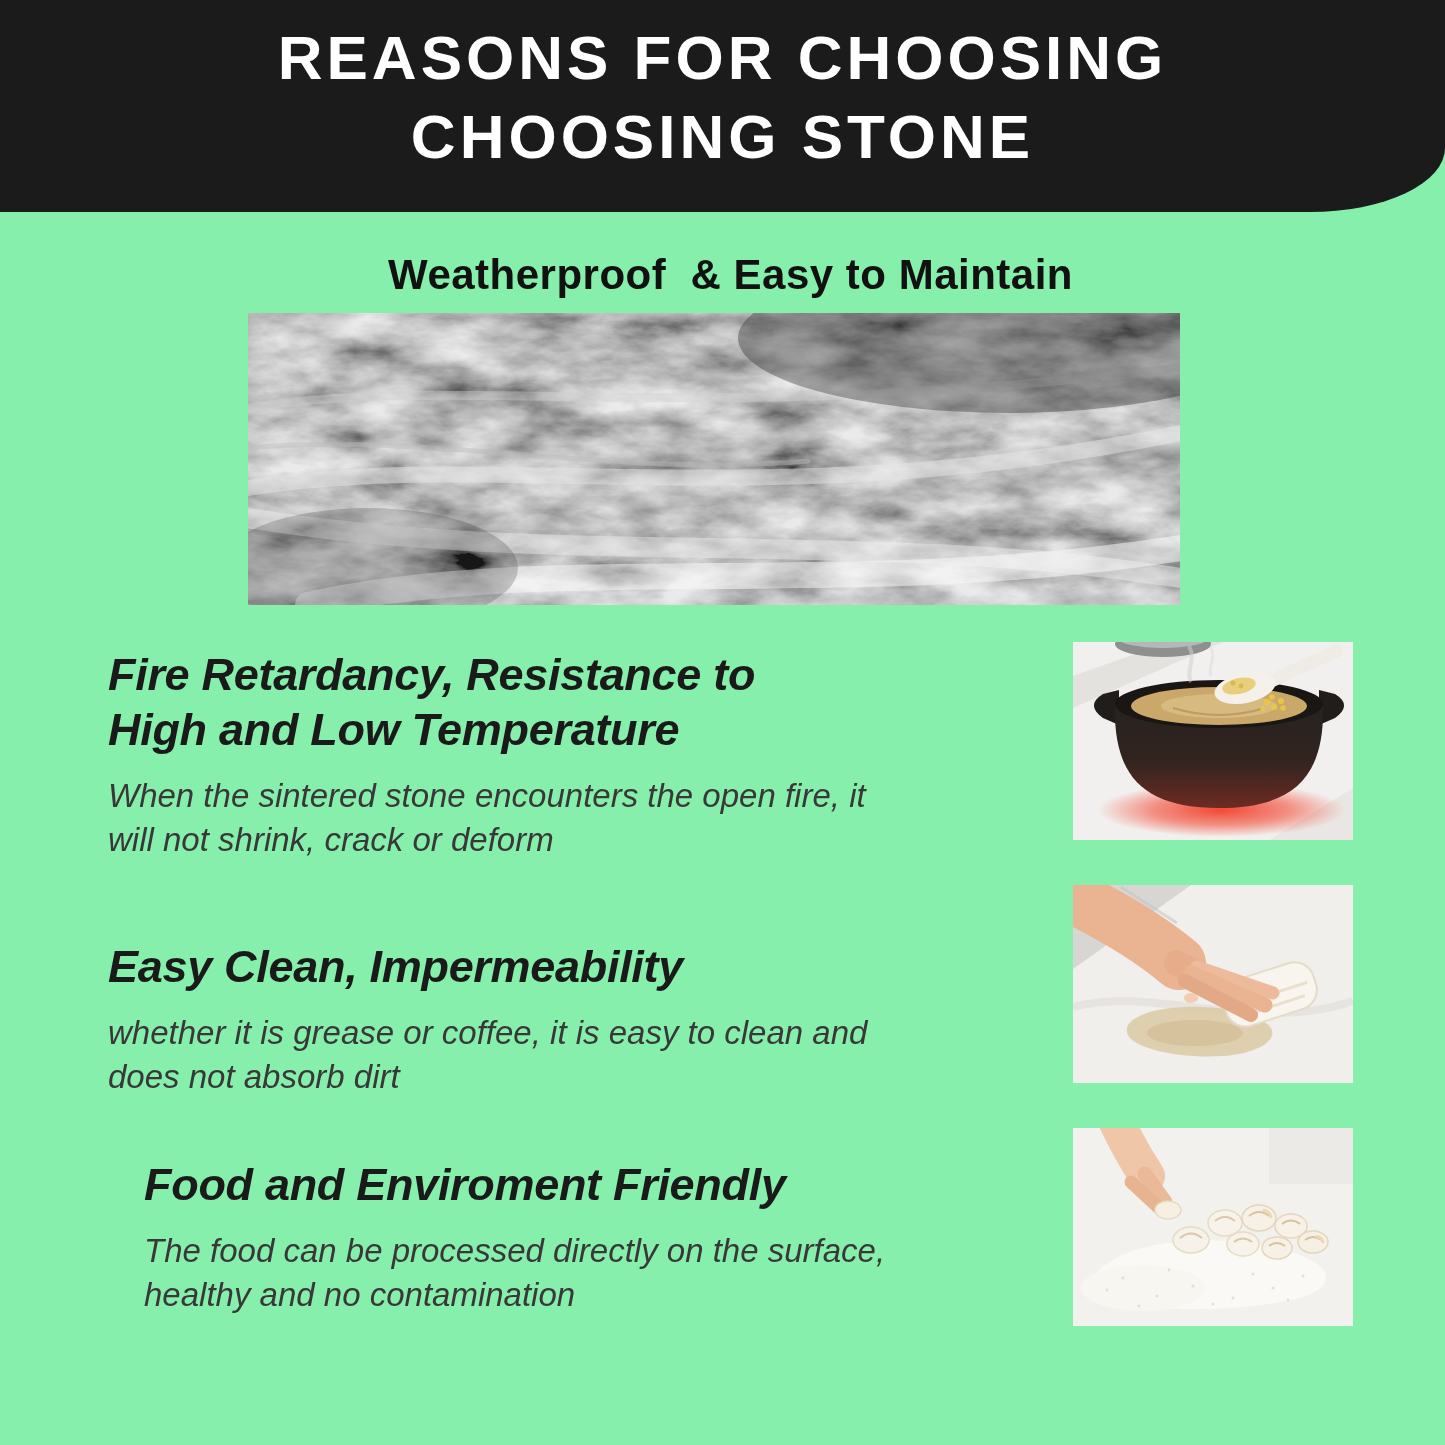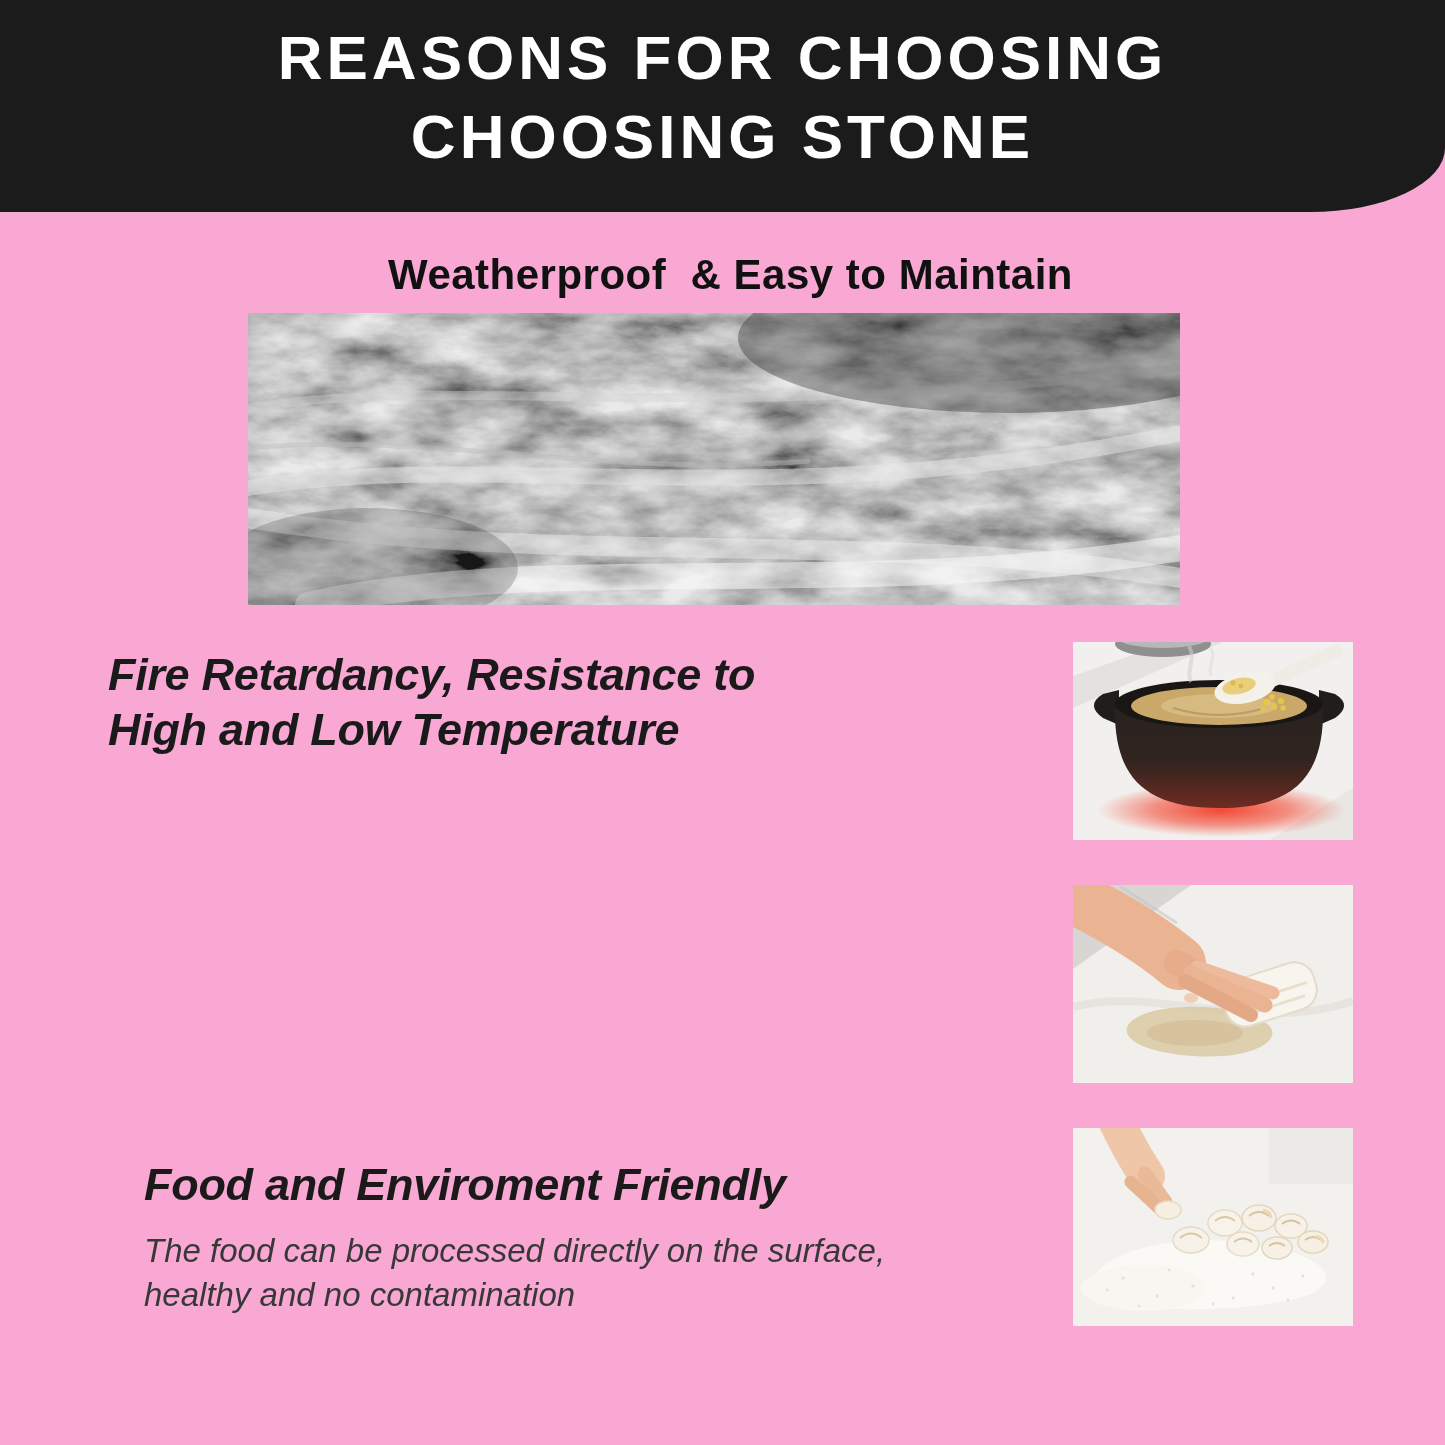--- a/index.html
+++ b/index.html
@@ -1,17 +1,17 @@
 <!DOCTYPE html>
 <html><head>
 <meta charset="utf-8">
 <style>
   html,body{margin:0;padding:0;background:#ffffff;}
   .page{
-    position:relative;width:1445px;height:1445px;background:#f9a8d4;overflow:hidden;
+    position:relative;width:1445px;height:1445px;background:#86efac;overflow:hidden;
     font-family:"Liberation Sans","DejaVu Sans",sans-serif;color:#1c1c1c;
   }
   
   .banner{
     position:absolute;left:0;top:0;width:1445px;height:212px;
     background:#1b1b1b;border-bottom-right-radius:135px 64px;
   }
   .banner-title{
     position:absolute;left:0;top:18px;width:1445px;text-align:center;
     color:#ffffff;font-weight:700;font-size:62px;line-height:79px;letter-spacing:4px;
@@ -83,20 +83,22 @@
       </g>
       <ellipse cx="760" cy="25" rx="270" ry="75" fill="#1f1f1f" opacity="0.35"></ellipse>
       <ellipse cx="120" cy="255" rx="150" ry="60" fill="#2c2c2c" opacity="0.22"></ellipse>
       <ellipse cx="150" cy="320" rx="60" ry="22" fill="#353535" opacity="0.3"></ellipse>
     </svg>
   </div>
 
   <section class="feature-text ft-1">
     <h3 class="feature-heading">Fire Retardancy, Resistance to
 High and Low Temperature</h3>
+    <p class="feature-body">When the sintered stone encounters the open fire, it
+will not shrink, crack or deform</p>
   </section>
 
   <div class="photo ph-1" role="img" aria-label="black-pot-of-corn-soup-on-red-hot-sintered-stone">
     <svg viewBox="0 0 280 198" xmlns="http://www.w3.org/2000/svg">
       <defs>
         <radialGradient id="heatGlow" cx="50%" cy="50%" r="50%">
           <stop offset="0%" stop-color="#f2402a" stop-opacity="0.95"></stop>
           <stop offset="55%" stop-color="#f2402a" stop-opacity="0.55"></stop>
           <stop offset="100%" stop-color="#f2402a" stop-opacity="0"></stop>
         </radialGradient>
@@ -130,20 +132,25 @@
       <path d="M196 40 C226 26 248 16 264 9" stroke="#efece6" stroke-width="13" stroke-linecap="round" fill="none"></path>
       <ellipse cx="172" cy="46" rx="31" ry="15" fill="#f4f1ea" transform="rotate(-12 172 46)"></ellipse>
       <ellipse cx="166" cy="44" rx="17" ry="8" fill="#e9cf7c" transform="rotate(-12 166 44)"></ellipse>
       <circle cx="160" cy="41" r="2.5" fill="#d8b84f"></circle>
         <circle cx="168" cy="44" r="2.4" fill="#d8b84f"></circle>
       <path d="M118 40 C112 28 124 18 116 4" stroke="#cfcfcf" stroke-width="4" fill="none" opacity="0.55"></path>
       <path d="M138 34 C134 24 144 16 138 6" stroke="#d8d8d8" stroke-width="3" fill="none" opacity="0.45"></path>
     </svg>
   </div>
 
+  <section class="feature-text ft-2">
+    <h3 class="feature-heading">Easy Clean, Impermeability</h3>
+    <p class="feature-body">whether it is grease or coffee, it is easy to clean and
+does not absorb dirt</p>
+  </section>
 
   <div class="photo ph-2" role="img" aria-label="hand-wiping-coffee-spill-with-white-cloth">
     <svg viewBox="0 0 280 198" xmlns="http://www.w3.org/2000/svg">
       <rect width="280" height="198" fill="#f1efec"></rect>
       <path d="M0 0 H118 L0 84 Z" fill="#d8d6d2"></path>
       <g stroke="#c7c5c1" stroke-width="3" opacity="0.55">
         <path d="M6 10 L70 52"></path>
           <path d="M26 4 L88 44"></path>
           <path d="M48 2 L104 38"></path>
       </g>

